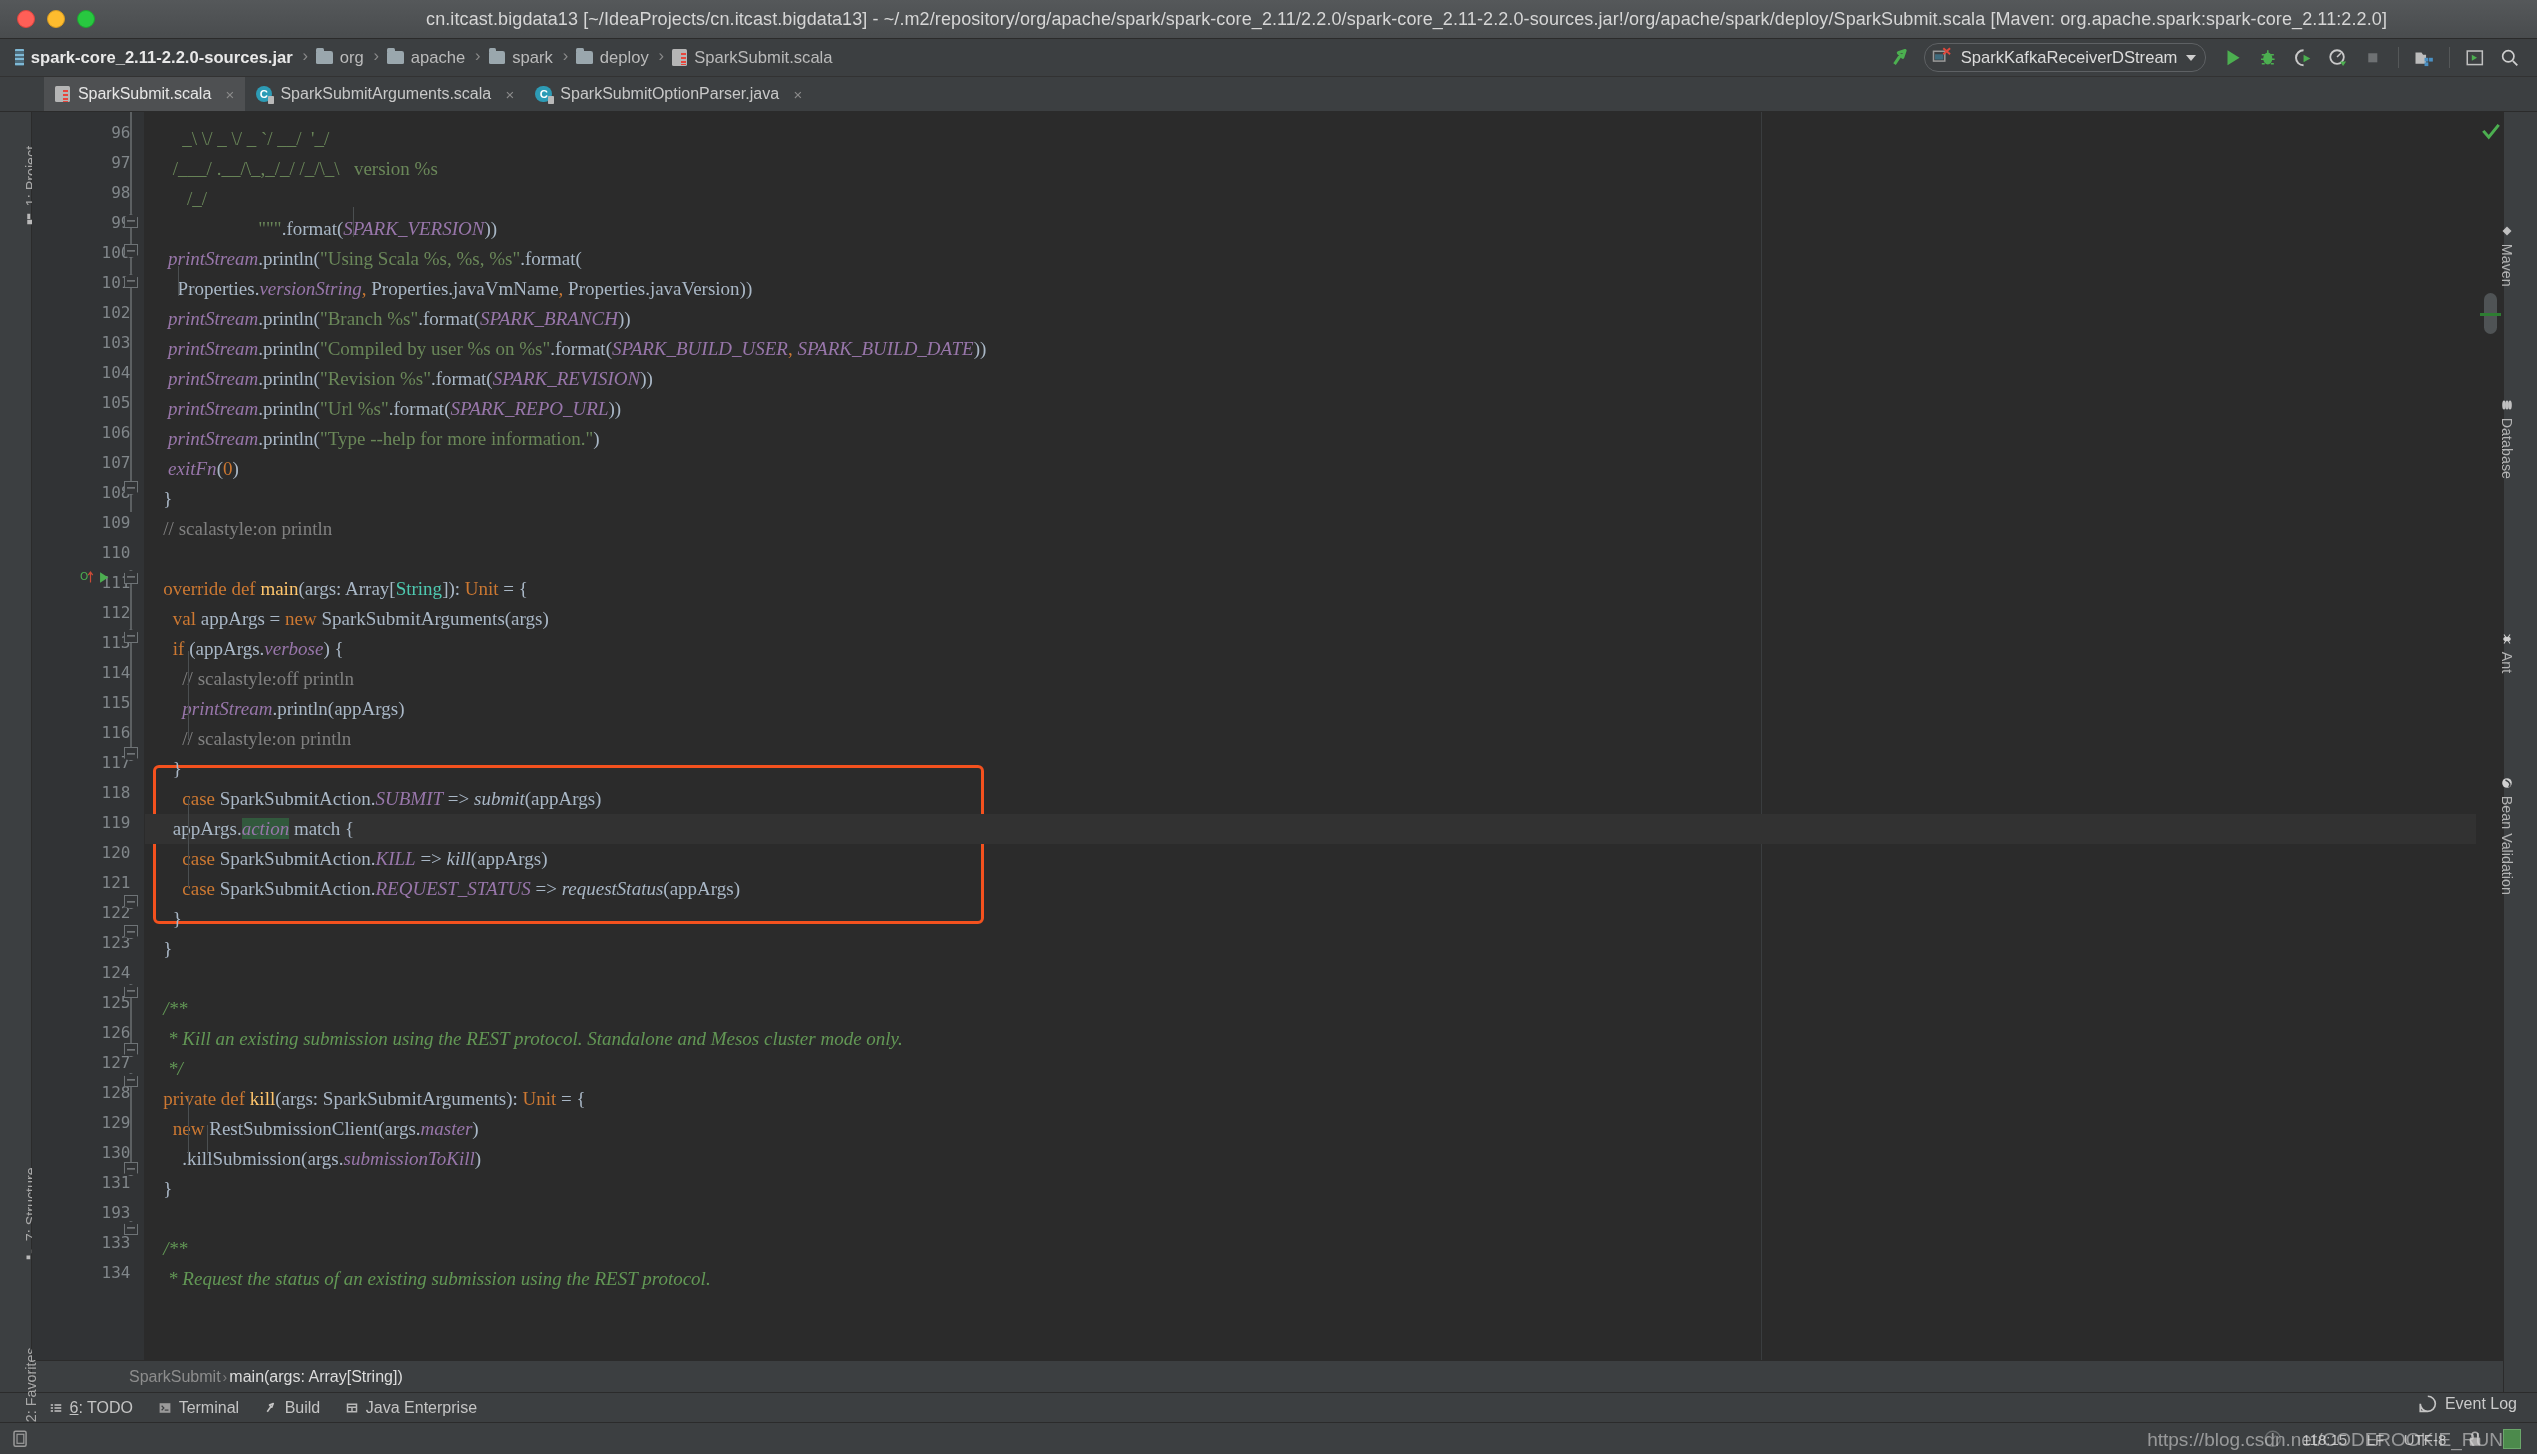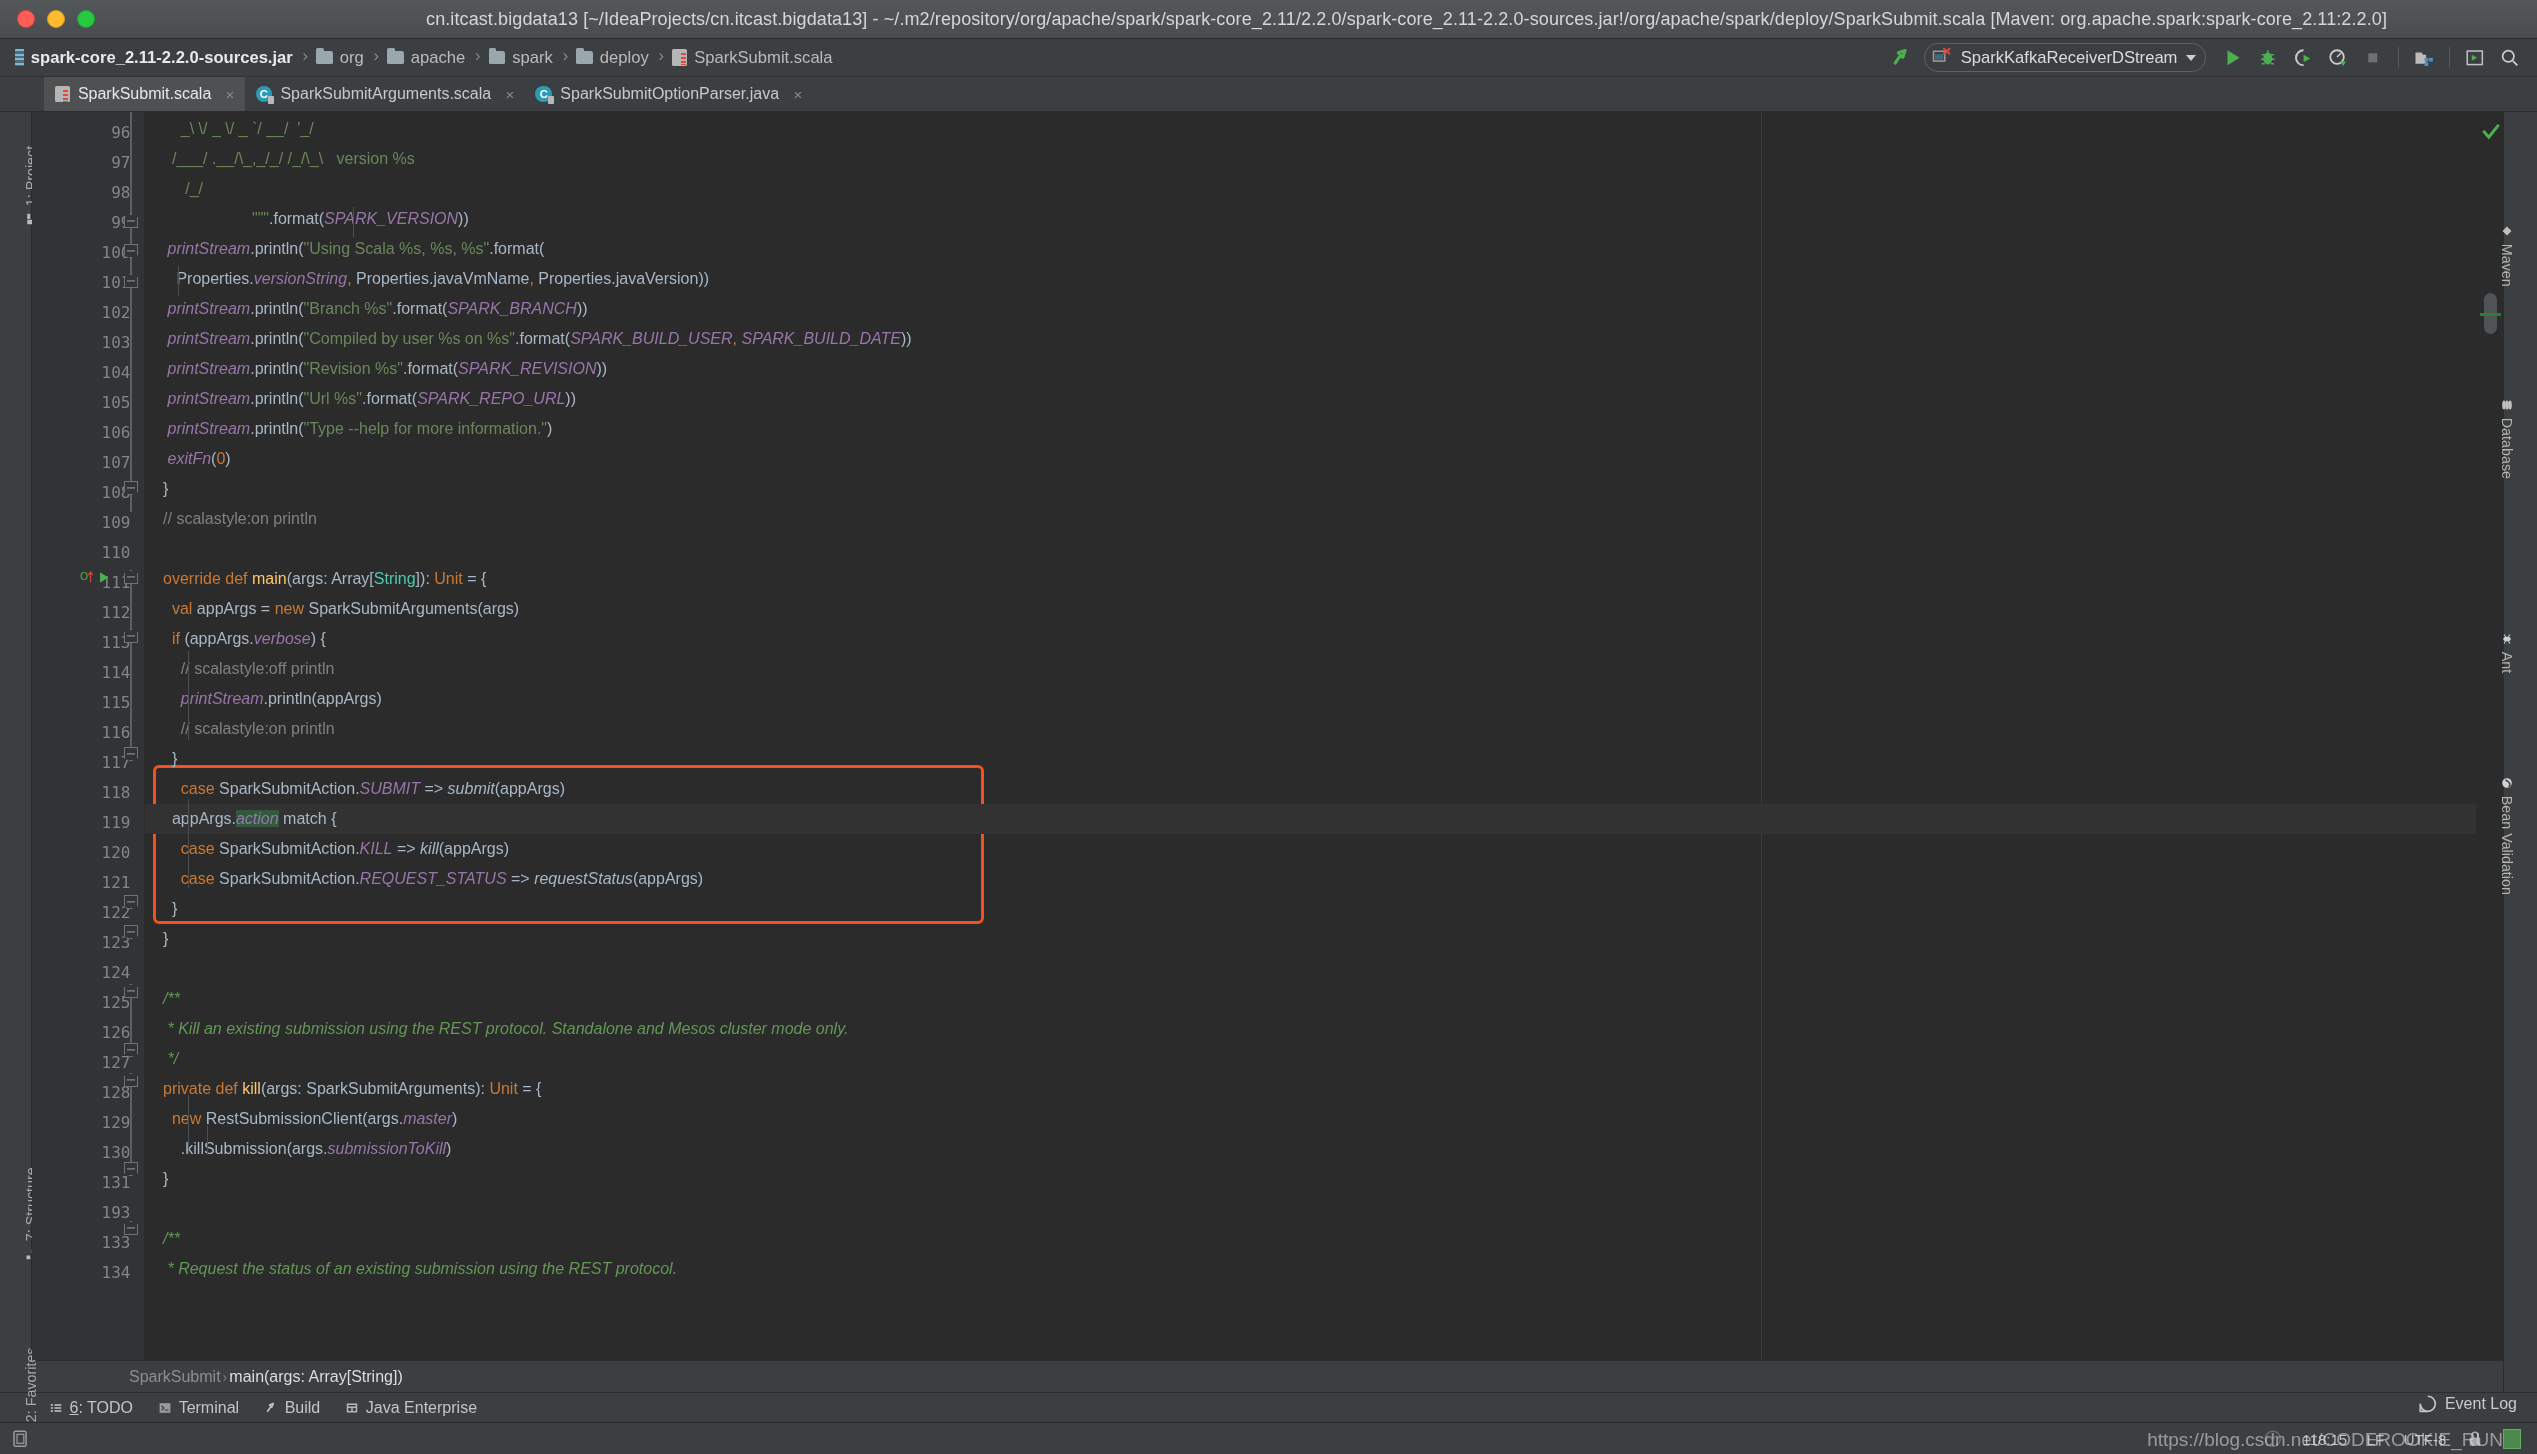--- a/index.html
+++ b/index.html
@@ -132,22 +132,22 @@
     position: absolute; right: 6px; width: 14.3px; height: 14.3px;
     border: 1.2px solid #6e7376; background: #313335;
   }
   .fold:before { content:""; position:absolute; left:2.3px; right:2.3px; top:50%; height:1.2px; background:#9aa0a3; transform: translateY(-50%); }
   .fold.top { clip-path: polygon(0 22%, 50% 0, 100% 22%, 100% 100%, 0 100%); }
   .fold.bot { clip-path: polygon(0 0, 100% 0, 100% 78%, 50% 100%, 0 78%); }
   .foldline { position: absolute; right: 12.5px; width: 1.2px; background: #5c6062; }
   .runmark { position: absolute; left: 48px; display: flex; align-items: center; gap: 1.5px; }
 
   .code {
-    flex: 1 1 auto; position: relative; padding-top: 2px;
-    font-family: Liberation Sans, sans-serif; font-size: 16px;
+    flex: 1 1 auto; position: relative; padding-top: 12px;
+    font-family: Liberation Serif, serif; font-size: 19px;
     color: #a9b7c6; overflow: hidden;
   }
   .cline { height: 30px; line-height: 30px; white-space: pre; padding-left: 13.6px; position: relative; }
   .caretline { background: #323232; }
   .margin-guide { position: absolute; top: 0; bottom: 0; left: 1616px; width: 0.8px; background: #3a3d3f; }
 
   
   .kw   { color: #cc7832; }
   .fn   { color: #ffc66d; }
   .str  { color: #6a8759; }

